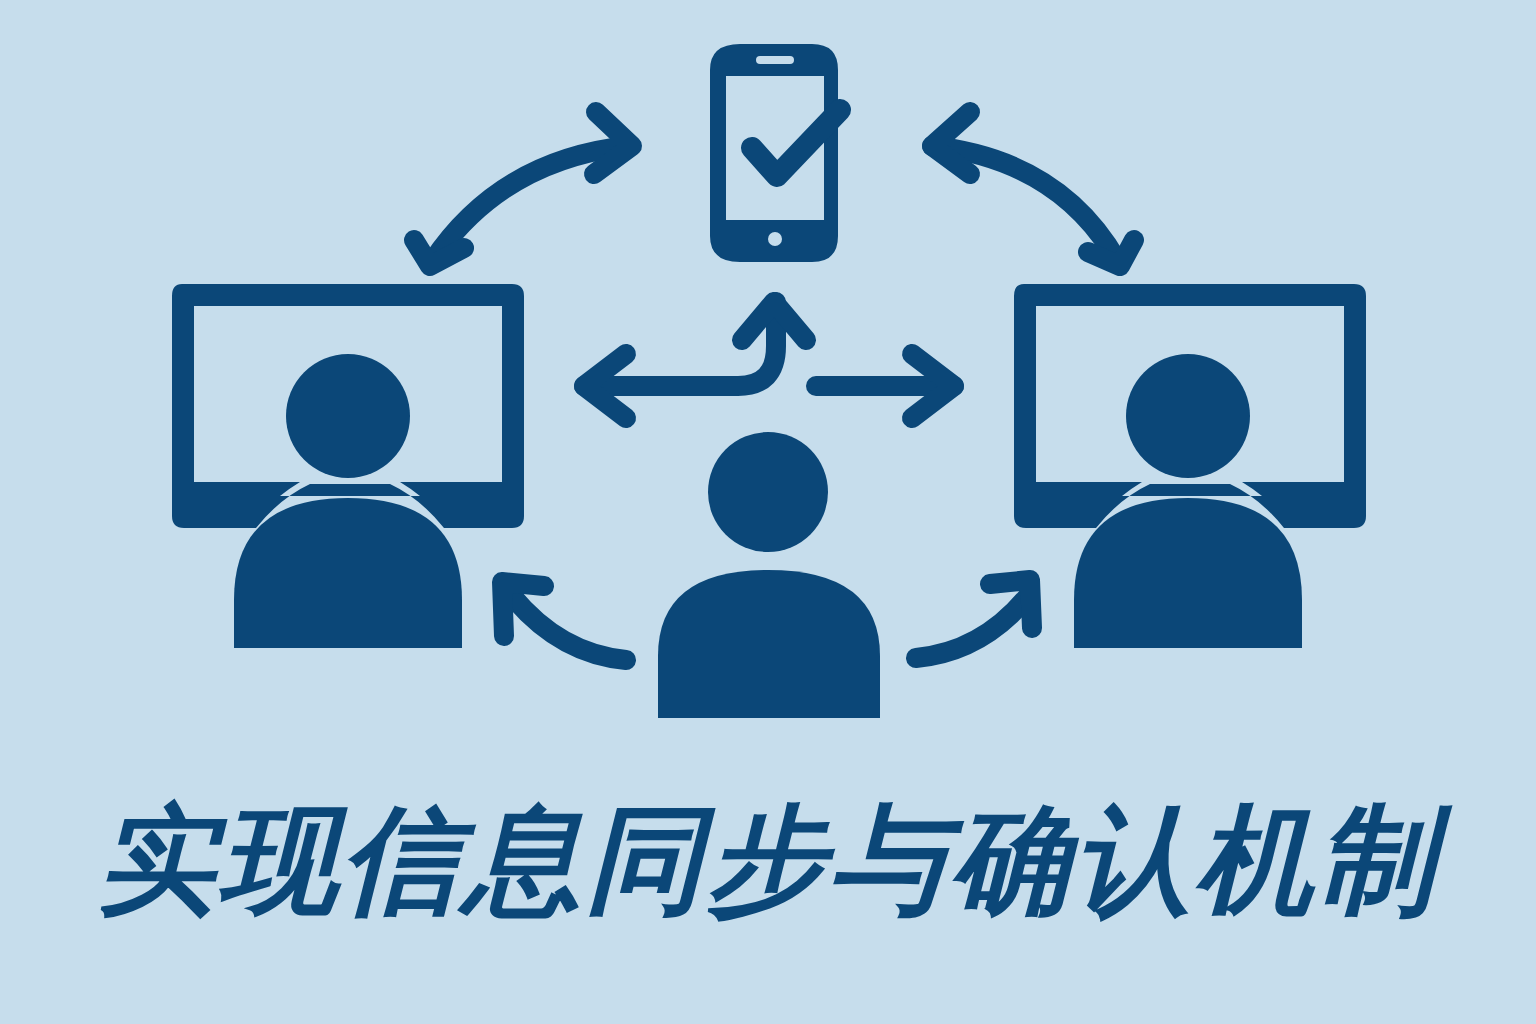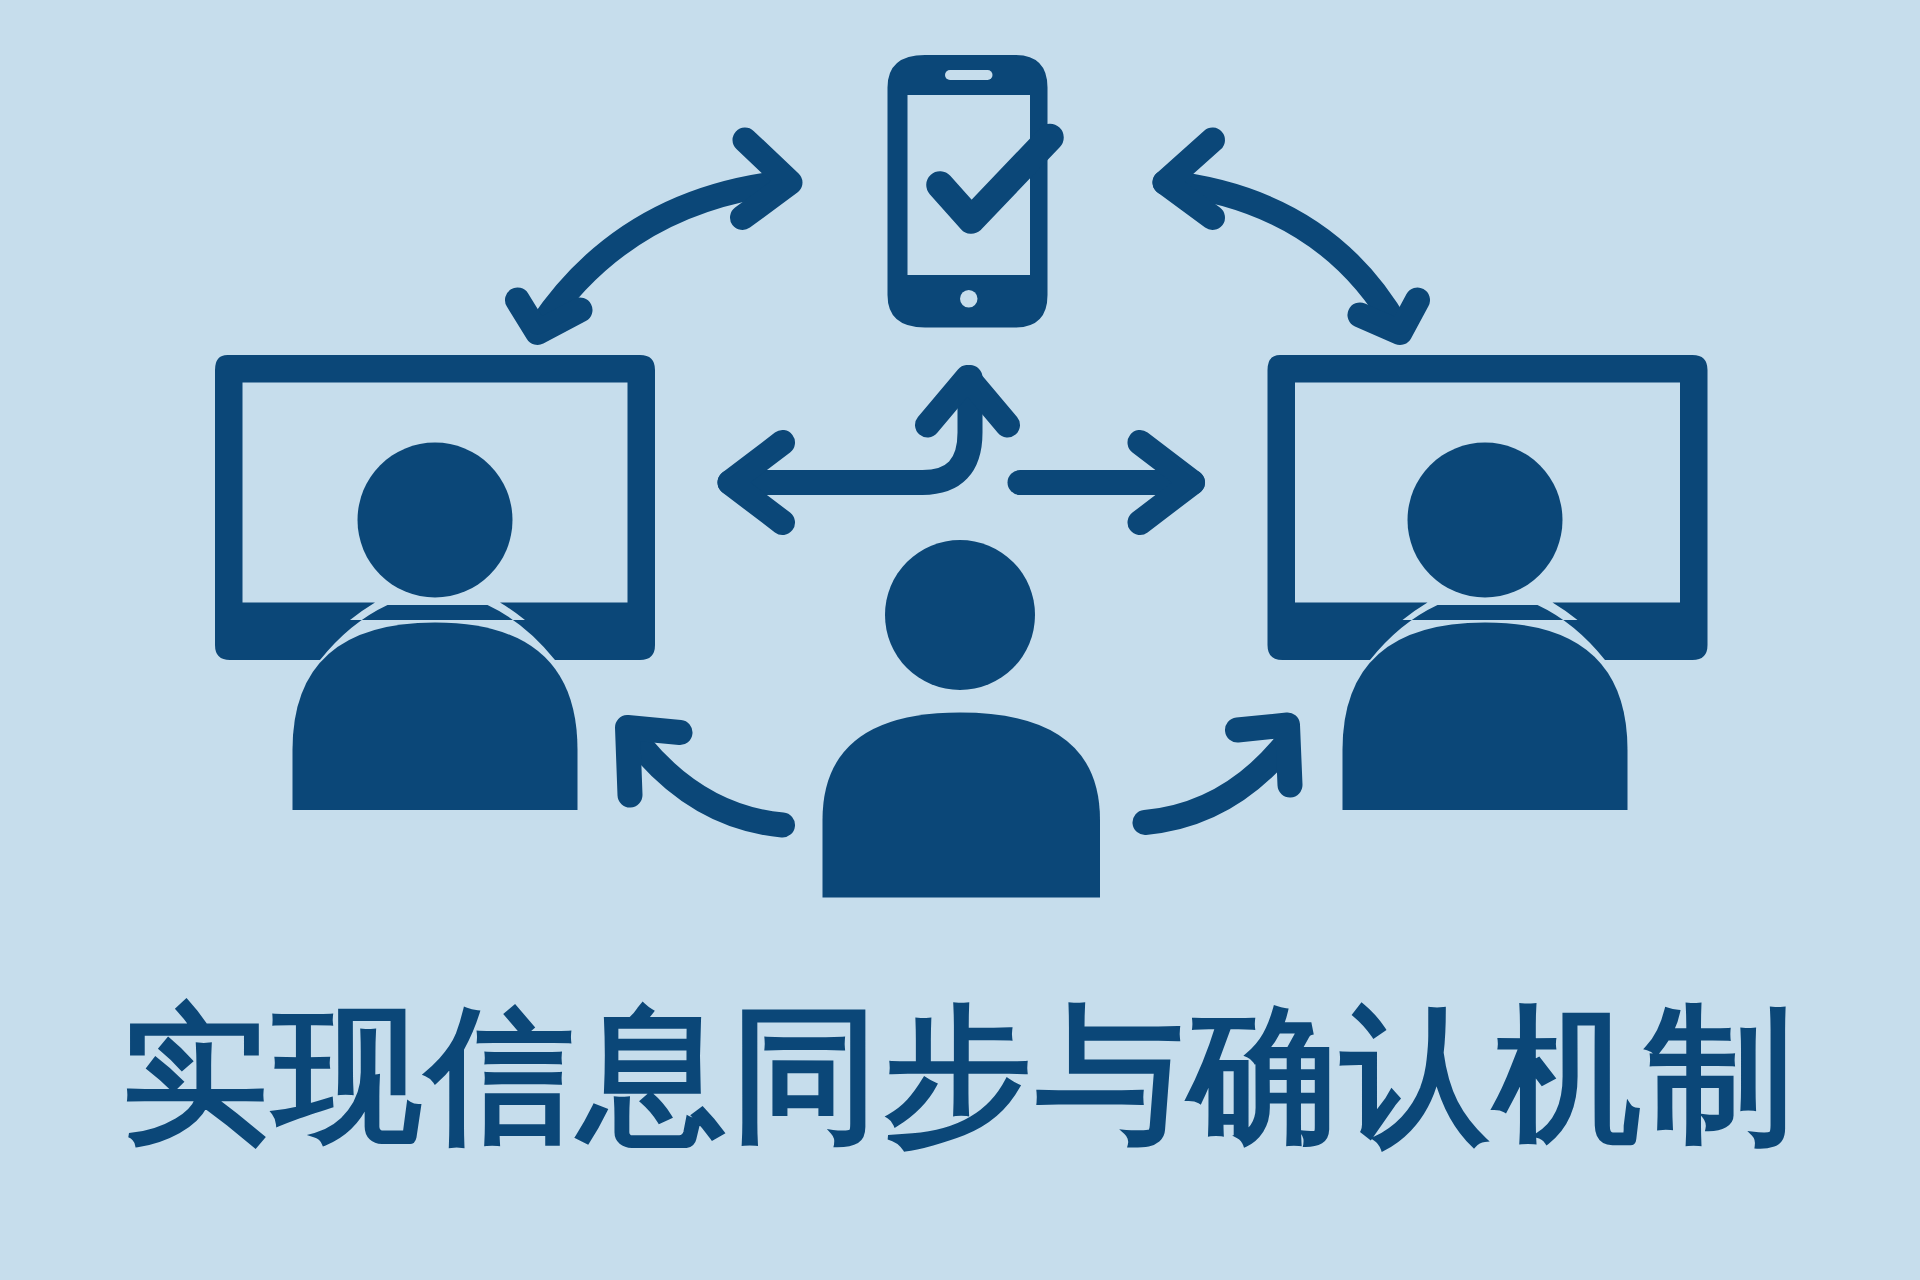--- a/index.html
+++ b/index.html
@@ -25,20 +25,21 @@
       left: 0;
       top: 790px;
       width: 1536px;
       text-align: center;
       font-family: "DejaVu Sans", sans-serif;
       font-weight: bold;
       font-size: 118px;
       letter-spacing: 4px;
       line-height: 140px;
       color: #0b4778;
+      font-style: italic;
     }
   </style>
 </head>
 <body>
 
 <svg id="canvas" viewBox="0 0 1536 1024" xmlns="http://www.w3.org/2000/svg">
   <g fill="#0b4778" stroke="none">
 
     <g>
       <path fill-rule="evenodd" d="M740,44 H812 Q838,44 838,70 V236 Q838,262 812,262 H740 Q710,262 710,236 V70 Q710,44 740,44 Z

